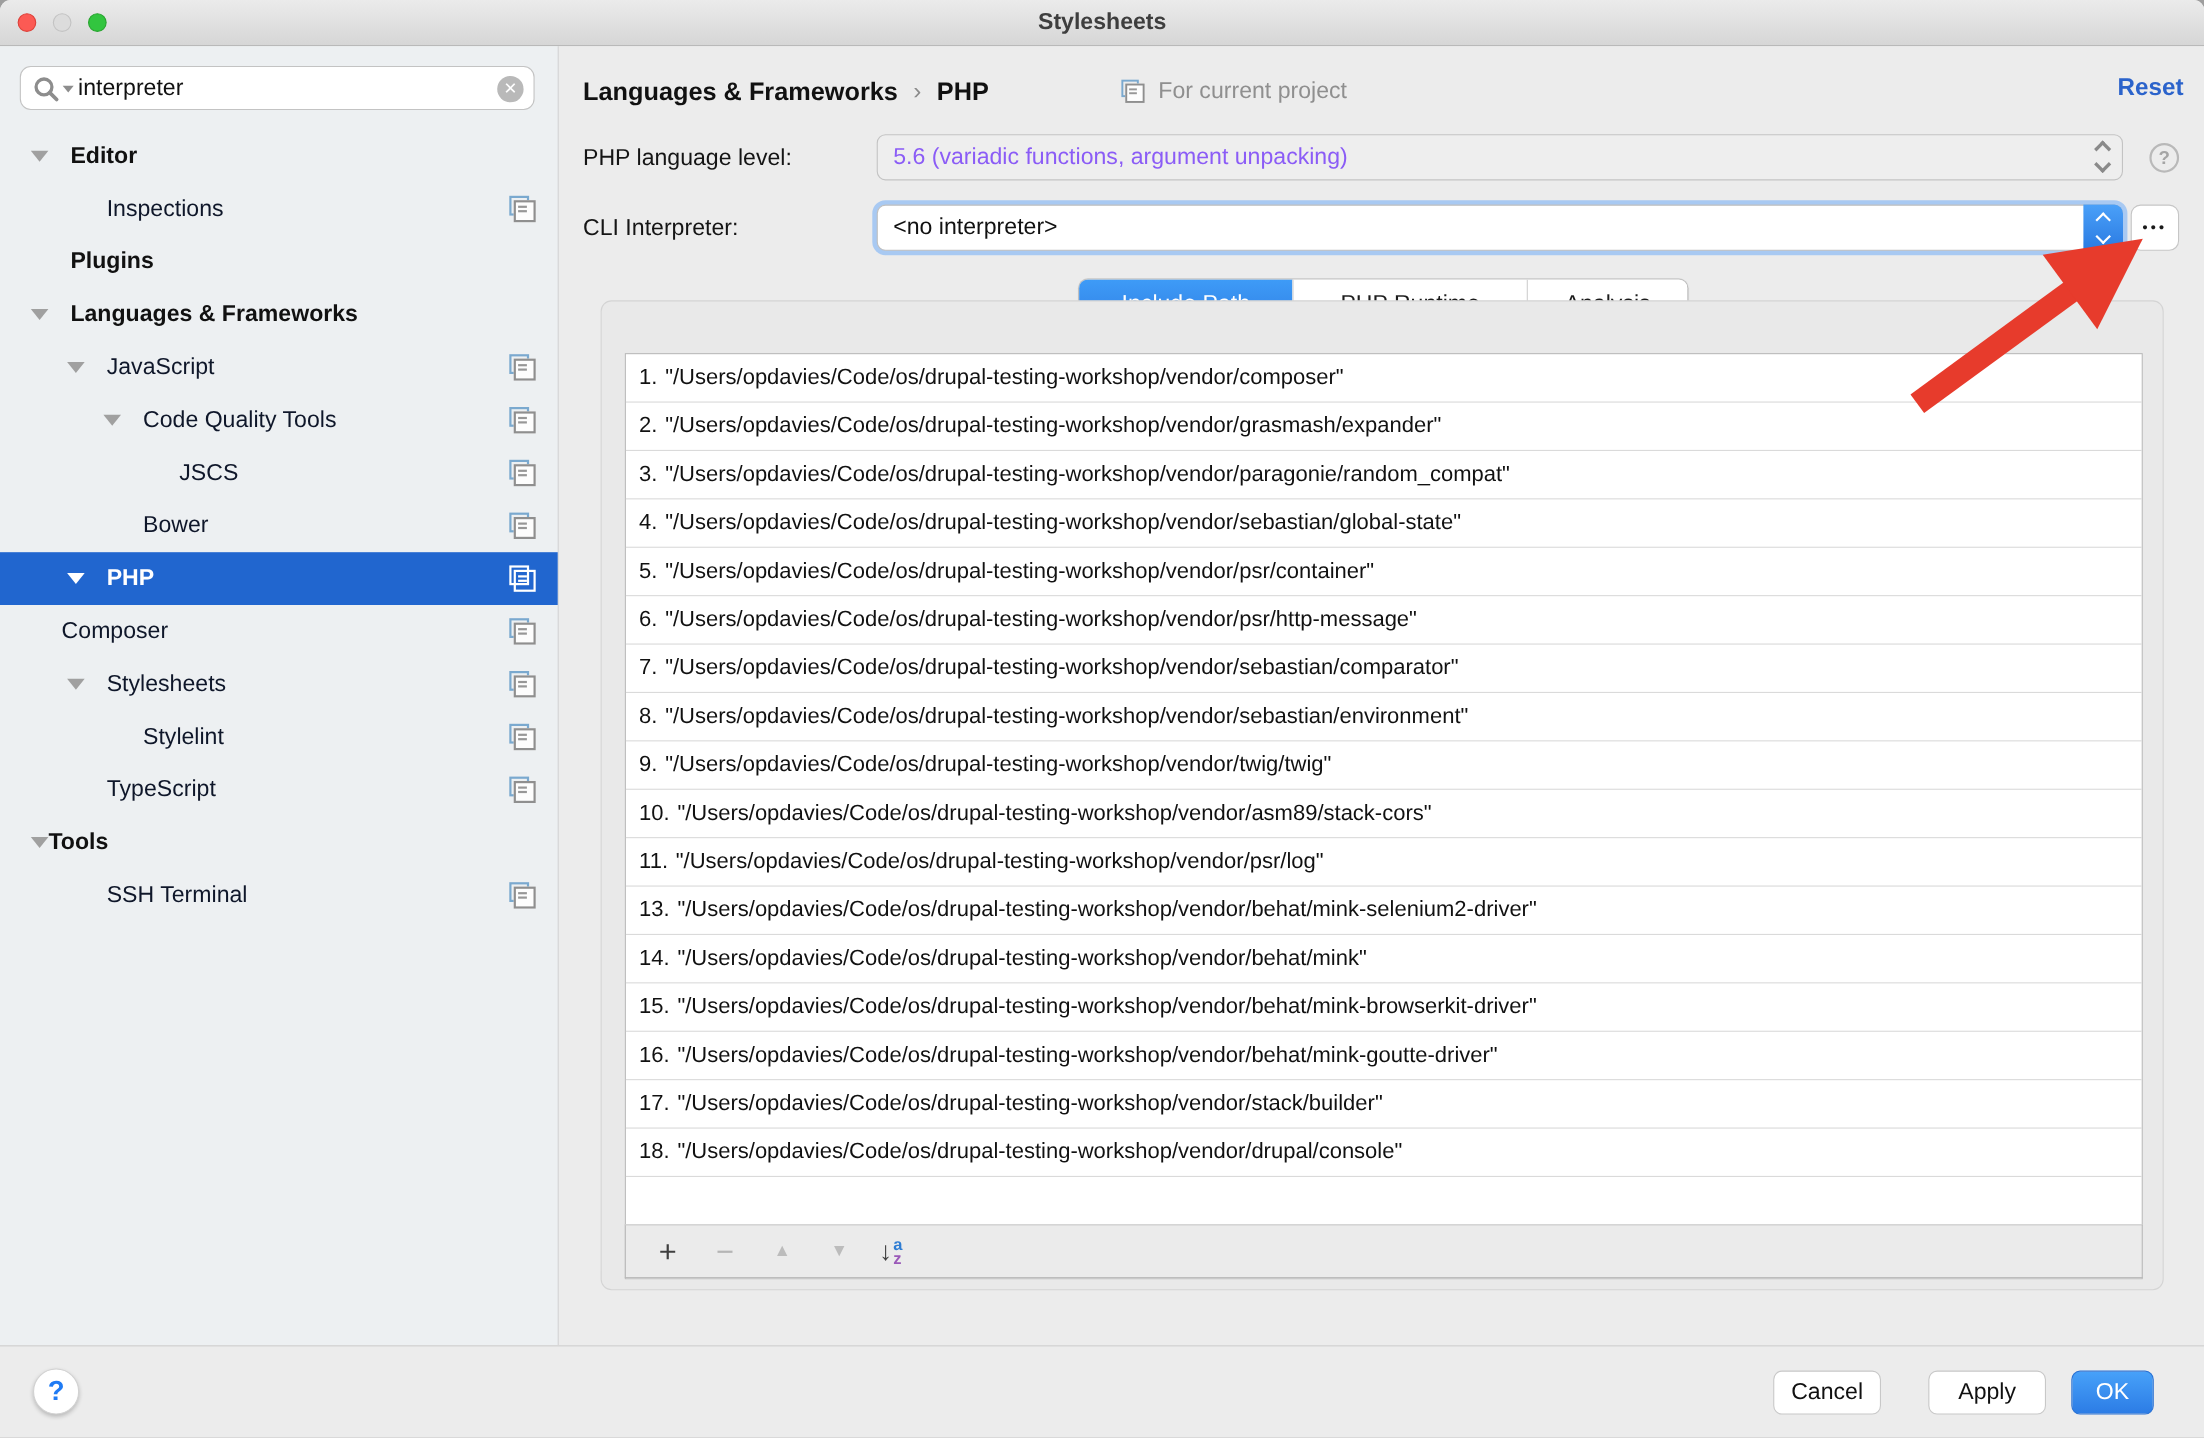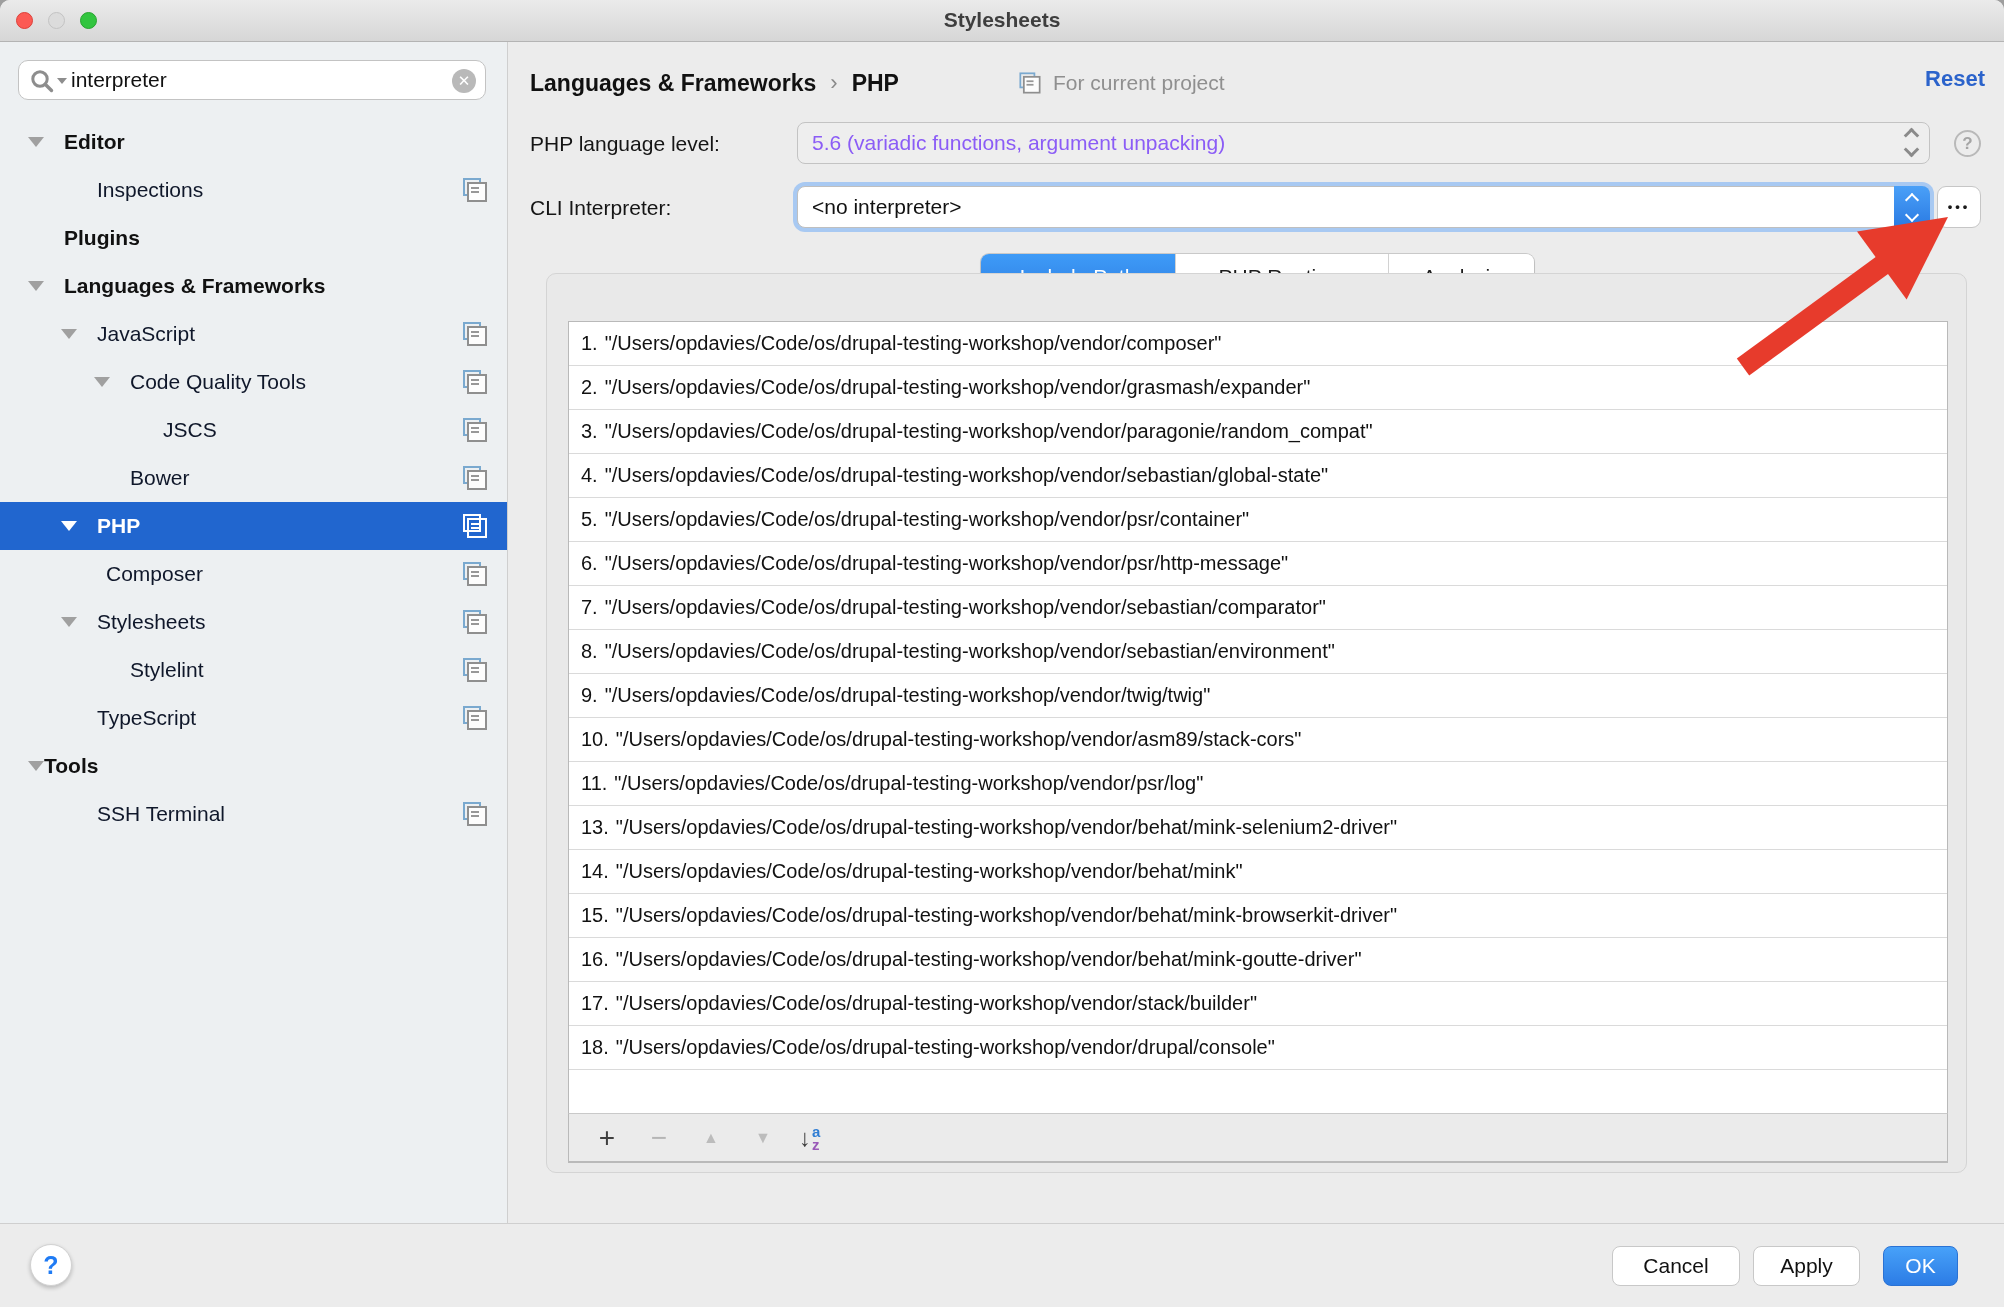--- a/index.html
+++ b/index.html
@@ -127,21 +127,21 @@
 
   
   .footer{ position:absolute; left:0; top:1223px; width:100%; height:84px;
     background:#ececec; border-top:1px solid #cfcfcf; }
   .help-circle-lg{ position:absolute; left:30px; top:20px; width:42px; height:42px;
     border-radius:50%; background:#fff; border:1px solid #d2d2d2;
     box-shadow:0 2px 4px rgba(0,0,0,.22); color:#1f7bf4; font-size:25px; font-weight:700;
     text-align:center; line-height:40px; }
   .btn{ position:absolute; top:22px; height:40px; border-radius:8px; background:#fff;
     border:1px solid #c8c8c8; font-size:21px; color:#111; text-align:center; line-height:38px; }
-  .btn-cancel{ left:1612px; width:128px; }
+  .btn-cancel{ left:1612px; width:98px; }
   .btn-apply{ left:1753px; width:107px; }
   .btn-ok{ left:1883px; width:75px; background:linear-gradient(#47a1f9,#2c7ce5);
     border:1px solid #2a72d4; color:#fff; }
 </style>
 </head>
 <body>
 
 <div class="window">
 
   <div class="titlebar">
@@ -164,21 +164,21 @@
     <div class="tree">
         <div class="tree-row"><span class="tri" style="left: 28px;"></span><span class="tree-label bold" style="margin-left: 64px;">Editor</span></div>
         <div class="tree-row"><span class="tree-label" style="margin-left: 97px;">Inspections</span><span class="copy-icon"></span></div>
         <div class="tree-row"><span class="tree-label bold" style="margin-left: 64px;">Plugins</span></div>
         <div class="tree-row"><span class="tri" style="left: 28px;"></span><span class="tree-label bold" style="margin-left: 64px;">Languages &amp; Frameworks</span></div>
         <div class="tree-row"><span class="tri" style="left: 61px;"></span><span class="tree-label" style="margin-left: 97px;">JavaScript</span><span class="copy-icon"></span></div>
         <div class="tree-row"><span class="tri" style="left: 94px;"></span><span class="tree-label" style="margin-left: 130px;">Code Quality Tools</span><span class="copy-icon"></span></div>
         <div class="tree-row"><span class="tree-label" style="margin-left: 163px;">JSCS</span><span class="copy-icon"></span></div>
         <div class="tree-row"><span class="tree-label" style="margin-left: 130px;">Bower</span><span class="copy-icon"></span></div>
         <div class="tree-row selected"><span class="tri" style="left: 61px;"></span><span class="tree-label" style="margin-left: 97px;">PHP</span><span class="copy-icon white"></span></div>
-        <div class="tree-row"><span class="tree-label" style="margin-left: 106px;">Composer</span><span class="copy-icon"></span></div>
+        <div class="tree-row"><span class="tree-label" style="margin-left: 56px;">Composer</span><span class="copy-icon"></span></div>
         <div class="tree-row"><span class="tri" style="left: 61px;"></span><span class="tree-label" style="margin-left: 97px;">Stylesheets</span><span class="copy-icon"></span></div>
         <div class="tree-row"><span class="tree-label" style="margin-left: 130px;">Stylelint</span><span class="copy-icon"></span></div>
         <div class="tree-row"><span class="tree-label" style="margin-left: 97px;">TypeScript</span><span class="copy-icon"></span></div>
         <div class="tree-row"><span class="tri" style="left: 28px;"></span><span class="tree-label bold" style="margin-left: 44px;">Tools</span></div>
         <div class="tree-row"><span class="tree-label" style="margin-left: 97px;">SSH Terminal</span><span class="copy-icon"></span></div>
       </div>
   </div>
 
   <div class="main">
 

